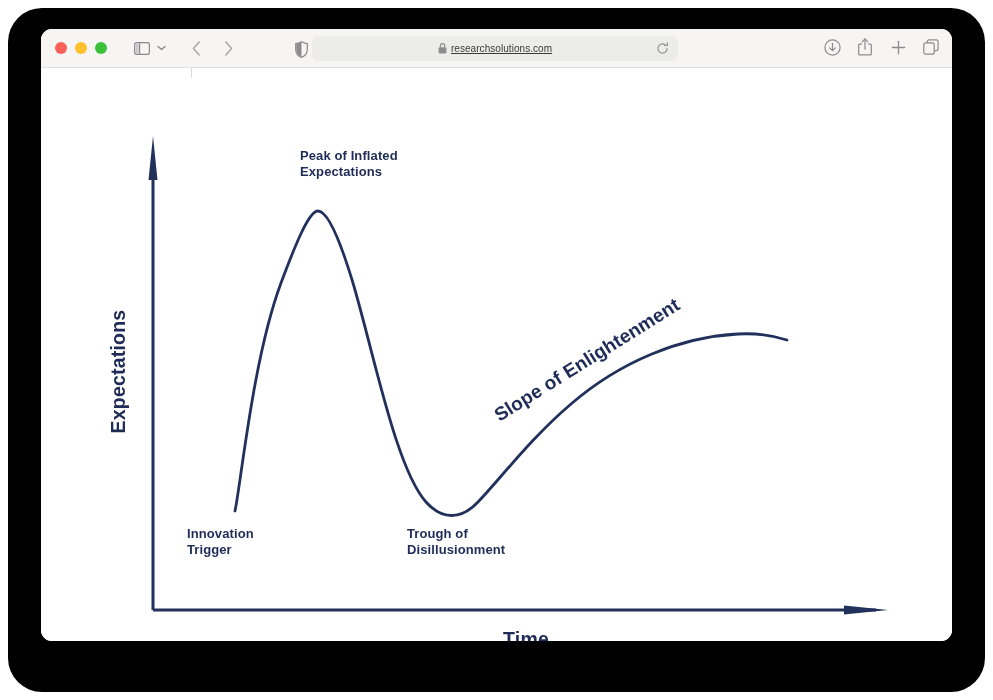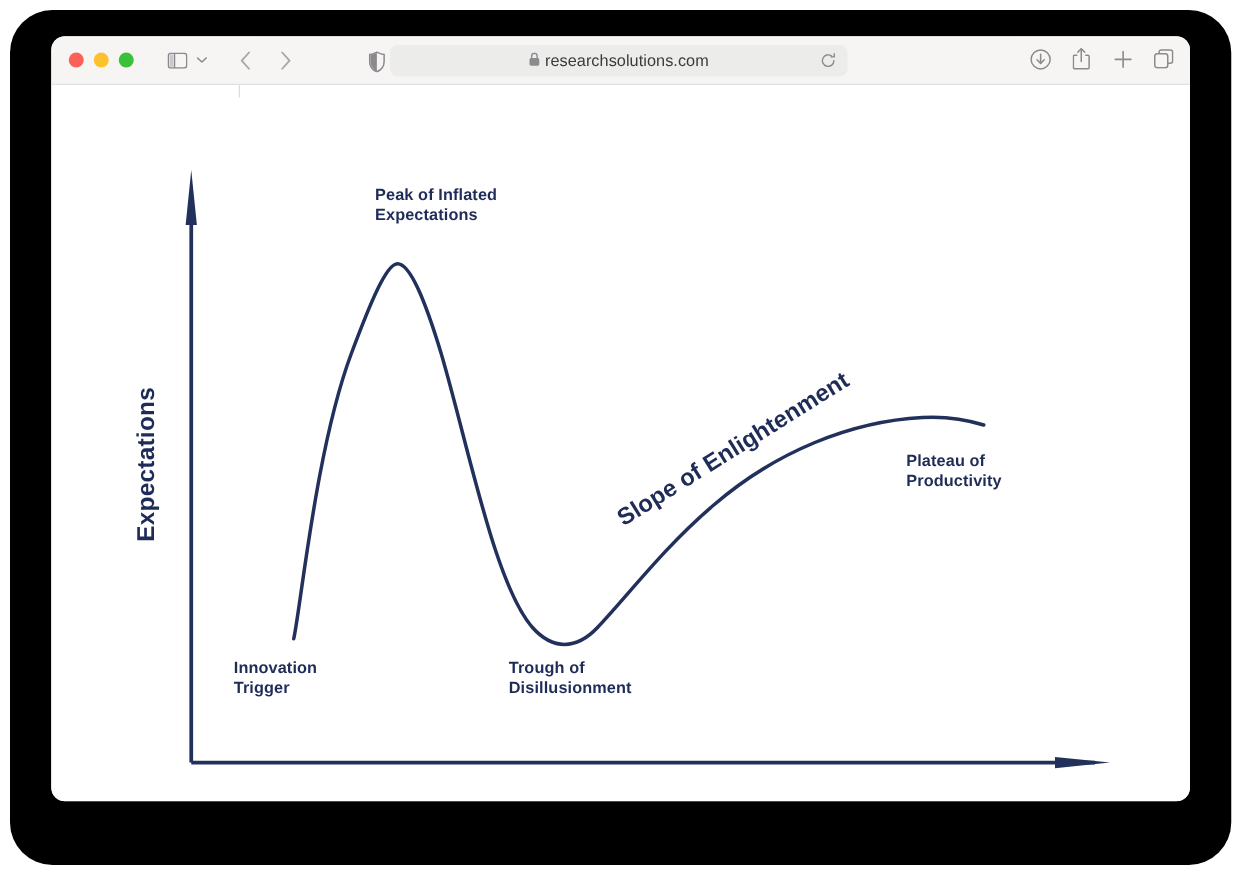--- a/index.html
+++ b/index.html
@@ -67,22 +67,23 @@
     position: absolute;
     left: 271px; top: 7px;
     width: 366px; height: 25px;
     background: #ececea;
     border-radius: 6px;
     display: flex; align-items: center;
     justify-content: center;
   }
   #url-inner { display: flex; align-items: center; gap: 4px; }
   #url-text {
-    font-size: 13px; color: #3b3b3d;
+    font-size: 10px; color: #3b3b3d;
     letter-spacing: 0.05px;
+    text-decoration: underline;
   }
   #reload-btn {
     position: absolute; right: 7px; top: 4px;
     width: 17px; height: 17px;
     display: flex; align-items: center; justify-content: center;
     color: #8b8b8e;
   }
   #right-icons {
     position: absolute; right: 10px; top: 6px;
     display: flex; align-items: center; gap: 11px;
@@ -259,27 +260,26 @@
                    C 255 175, 268 143, 277 143
                    C 287 143, 299 172, 312 215
                    C 334 290, 355 400, 385 434
                    C 401 452, 420 452, 437 434
                    C 460 410, 490 370, 530 336
                    C 580 293, 640 269, 697 266
                    C 714 265, 730 267, 746 272"></path>
         </svg>
 
         <div class="axis-label" id="ylabel">Expectations</div>
+        <div class="axis-label" id="xlabel">Time</div>
 
         <div class="curve-label" id="lbl-peak">Peak of Inflated
 Expectations</div>
         <div class="curve-label" id="lbl-trough">Trough of
 Disillusionment</div>
         <div class="curve-label" id="lbl-innov">Innovation
 Trigger</div>
         <div class="curve-label" id="lbl-slope">Slope of Enlightenment</div>
-        <div class="curve-label" id="lbl-plateau">Plateau of
-Productivity</div>
 
       </div>
     </div>
   </div>
 </div>
 
 </body></html>

